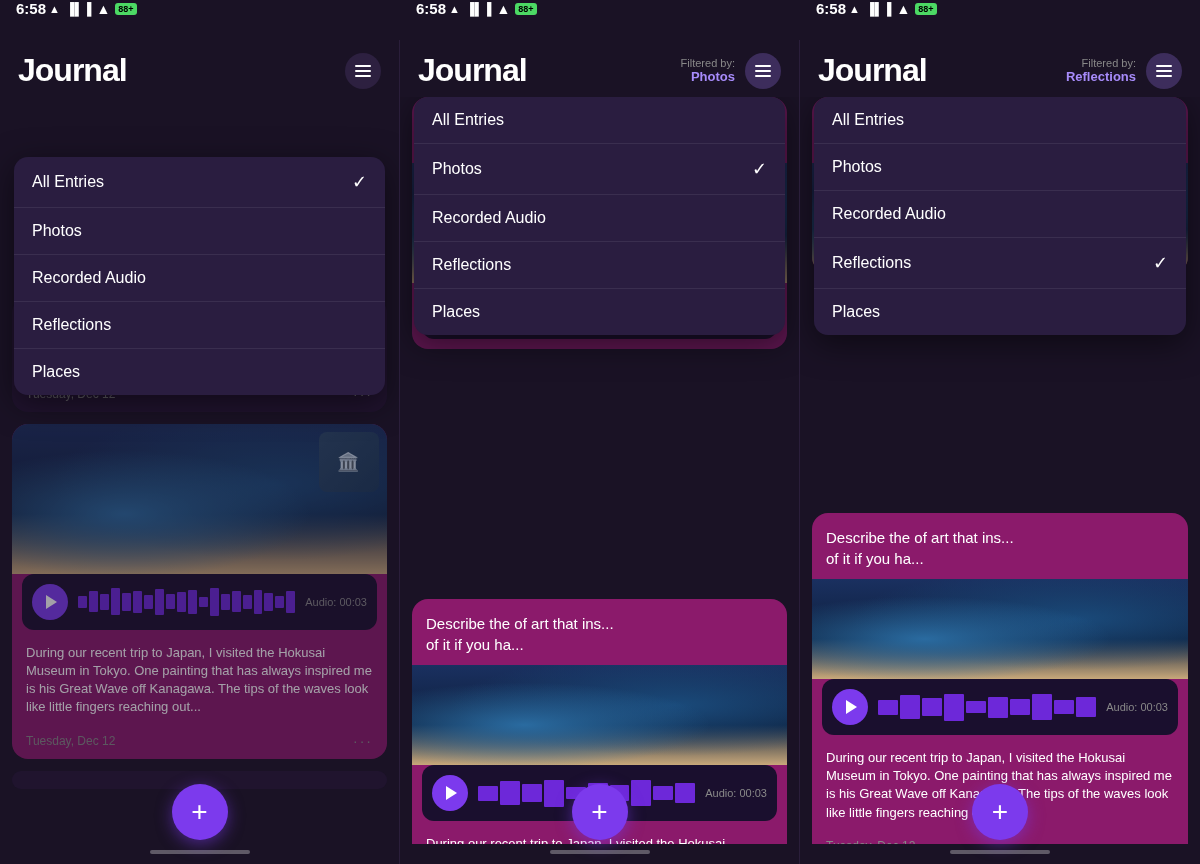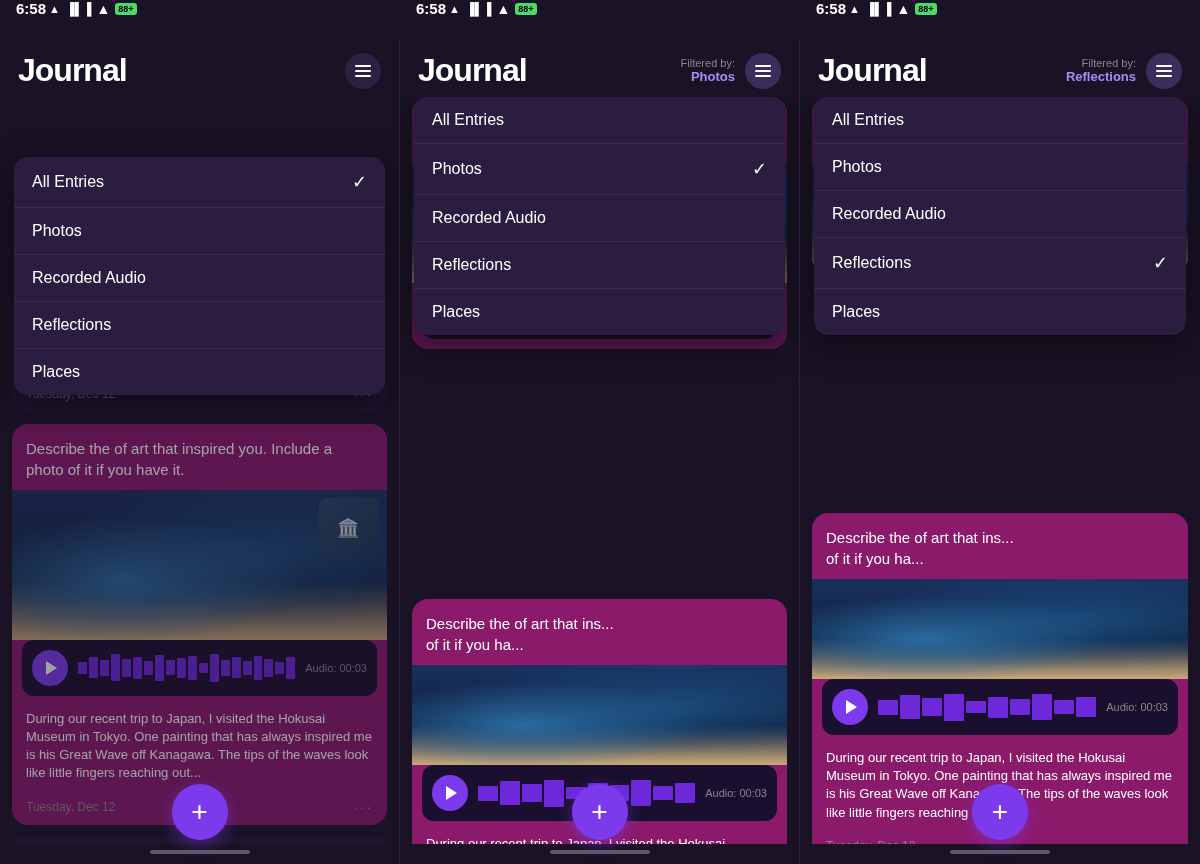--- a/index.html
+++ b/index.html
@@ -384,23 +384,20 @@
           <div class="entry-card-text">
             I loved the th...<br>The Giggle. F...<br>David Tennar...
           </div>
           <div class="entry-date-row">
             <span class="entry-date">Tuesday, Dec 12</span>
             <span class="entry-more">···</span>
           </div>
         </div>
 
         <div class="entry-card entry-card-pink" style="opacity:0.6;">
-          <div class="entry-card-text prompt">
-            Describe the of art that inspired you. Include a photo of it if you have it.
-          </div>
 
           <div class="entry-image">
             <div class="hokusai-wave"></div>
             <div class="map-thumbnail">🏛️</div>
           </div>
 
           <div class="audio-container">
             <div class="play-btn">
               <div class="play-icon"></div>
             </div>

